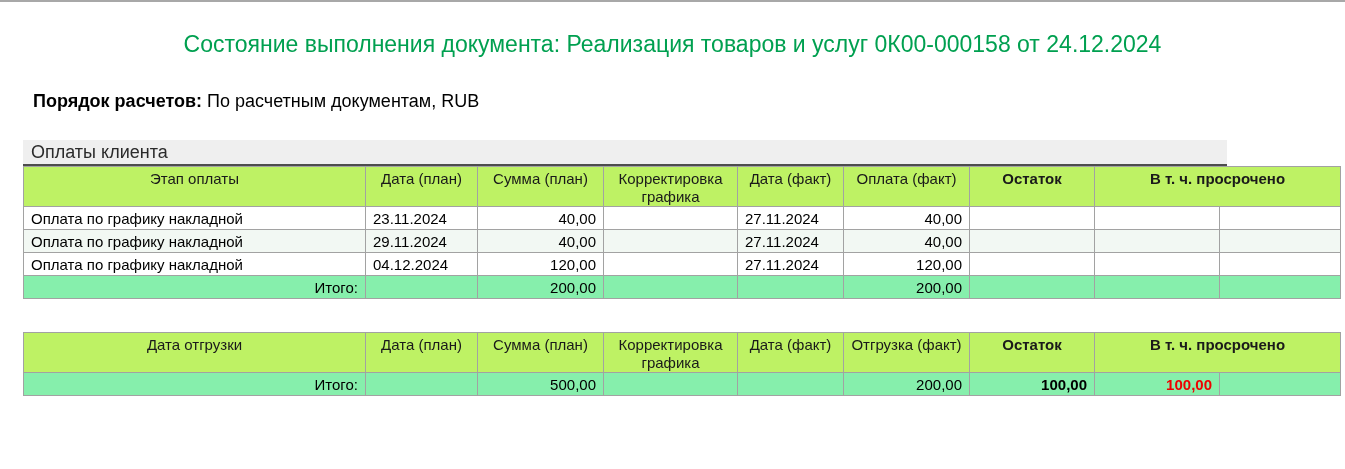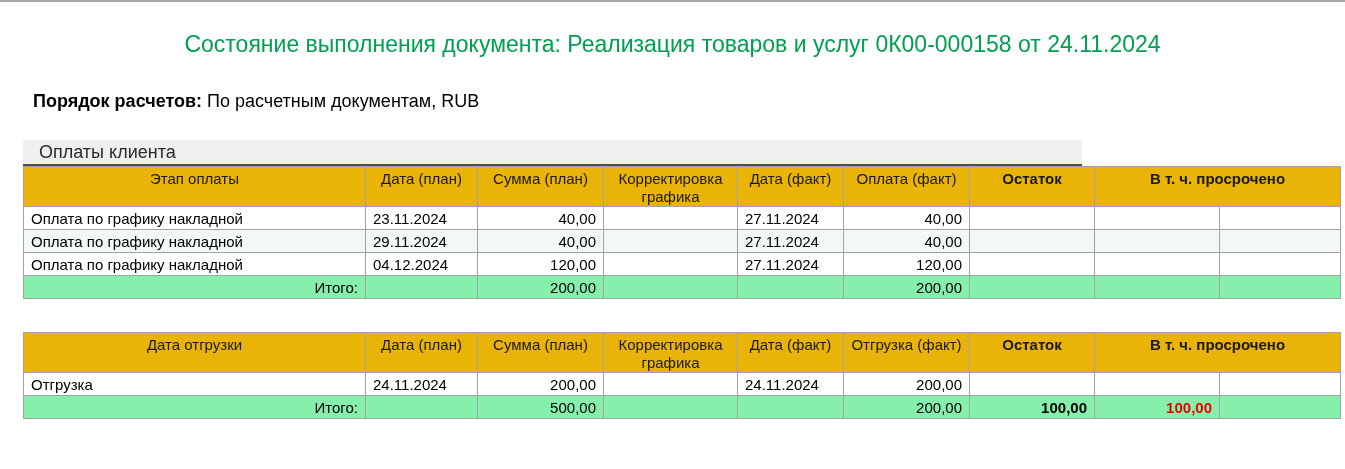--- a/index.html
+++ b/index.html
@@ -21,67 +21,67 @@
   }
   .settlement-line {
     margin: 33px 0 0 33px;
     font-size: 18px;
   }
   .settlement-label { font-weight: bold; }
   .table-block { margin-left: 23px; width: 1317px; }
   .table-block.first { margin-top: 28px; }
   .table-block.second { margin-top: 33px; }
   .section-title {
-    width: 1059px;
+    width: 1204px;
     height: 26px;
     line-height: 24px;
     font-size: 18px;
     color: #2b2b2b;
     background: #efefef;
     border-bottom: 2px solid #4d4d4d;
-    padding-left: 16px;
+    padding-left: 8px;
   }
   table.report {
     width: 1317px;
     border-collapse: collapse;
     table-layout: fixed;
     font-size: 15px;
   }
   table.report th, table.report td {
     border: 1px solid #a2a2a2;
     overflow: hidden;
     white-space: nowrap;
     padding: 0 7px;
   }
   table.report th {
     height: 40px;
     font-weight: normal;
     text-align: center;
     vertical-align: top;
-    background: #eab308;
+    background: #bef264;
     padding-top: 3px;
     white-space: normal;
     line-height: 18px;
     color: #1a1a1a;
   }
   table.report th.bold { font-weight: bold; }
   table.report td { height: 23px; vertical-align: middle; }
   table.report tr.mint td { background: #f2f8f3; }
   table.report tr.total td { background: #86efac; }
   .al-left { text-align: left; }
   .al-right { text-align: right; }
   .al-center { text-align: center; }
   .bold { font-weight: bold; }
 </style>
 </head>
 <body>
 
 <div class="top-border" style="background: rgb(168, 168, 168);"></div>
 
-<h1 class="report-title" style="color: rgb(0, 160, 80);">Состояние выполнения документа: Реализация товаров и услуг 0К00-000158 от 24.11.2024</h1>
+<h1 class="report-title" style="color: rgb(0, 160, 80);">Состояние выполнения документа: Реализация товаров и услуг 0К00-000158 от 24.12.2024</h1>
 
 <div class="settlement-line">
   <span class="settlement-label">Порядок расчетов:</span>
   <span>По расчетным документам, RUB</span>
 </div>
 
 <div class="table-block first">
   <div class="section-title">Оплаты клиента</div>
   <table class="report">
       <colgroup>
@@ -175,31 +175,20 @@
           <th>Дата (план)</th>
           <th>Сумма (план)</th>
           <th>Корректировка графика</th>
           <th>Дата (факт)</th>
           <th>Отгрузка (факт)</th>
           <th class="bold">Остаток</th>
           <th colspan="2" class="bold">В т. ч. просрочено</th>
         </tr>
       </thead>
       <tbody>
-        <tr>
-          <td class="al-left">Отгрузка</td>
-          <td class="al-left">24.11.2024</td>
-          <td class="al-right">200,00</td>
-          <td class="al-center"></td>
-          <td class="al-left">24.11.2024</td>
-          <td class="al-right">200,00</td>
-          <td class="al-right"></td>
-          <td class="al-right"></td>
-          <td class="al-left"></td>
-        </tr>
         <tr class="total">
           <td class="al-right">Итого:</td>
           <td class="al-left"></td>
           <td class="al-right">500,00</td>
           <td class="al-center"></td>
           <td class="al-left"></td>
           <td class="al-right">200,00</td>
           <td class="al-right bold">100,00</td>
           <td class="al-right bold" style="color: rgb(238, 0, 0);">100,00</td>
           <td class="al-left"></td>

